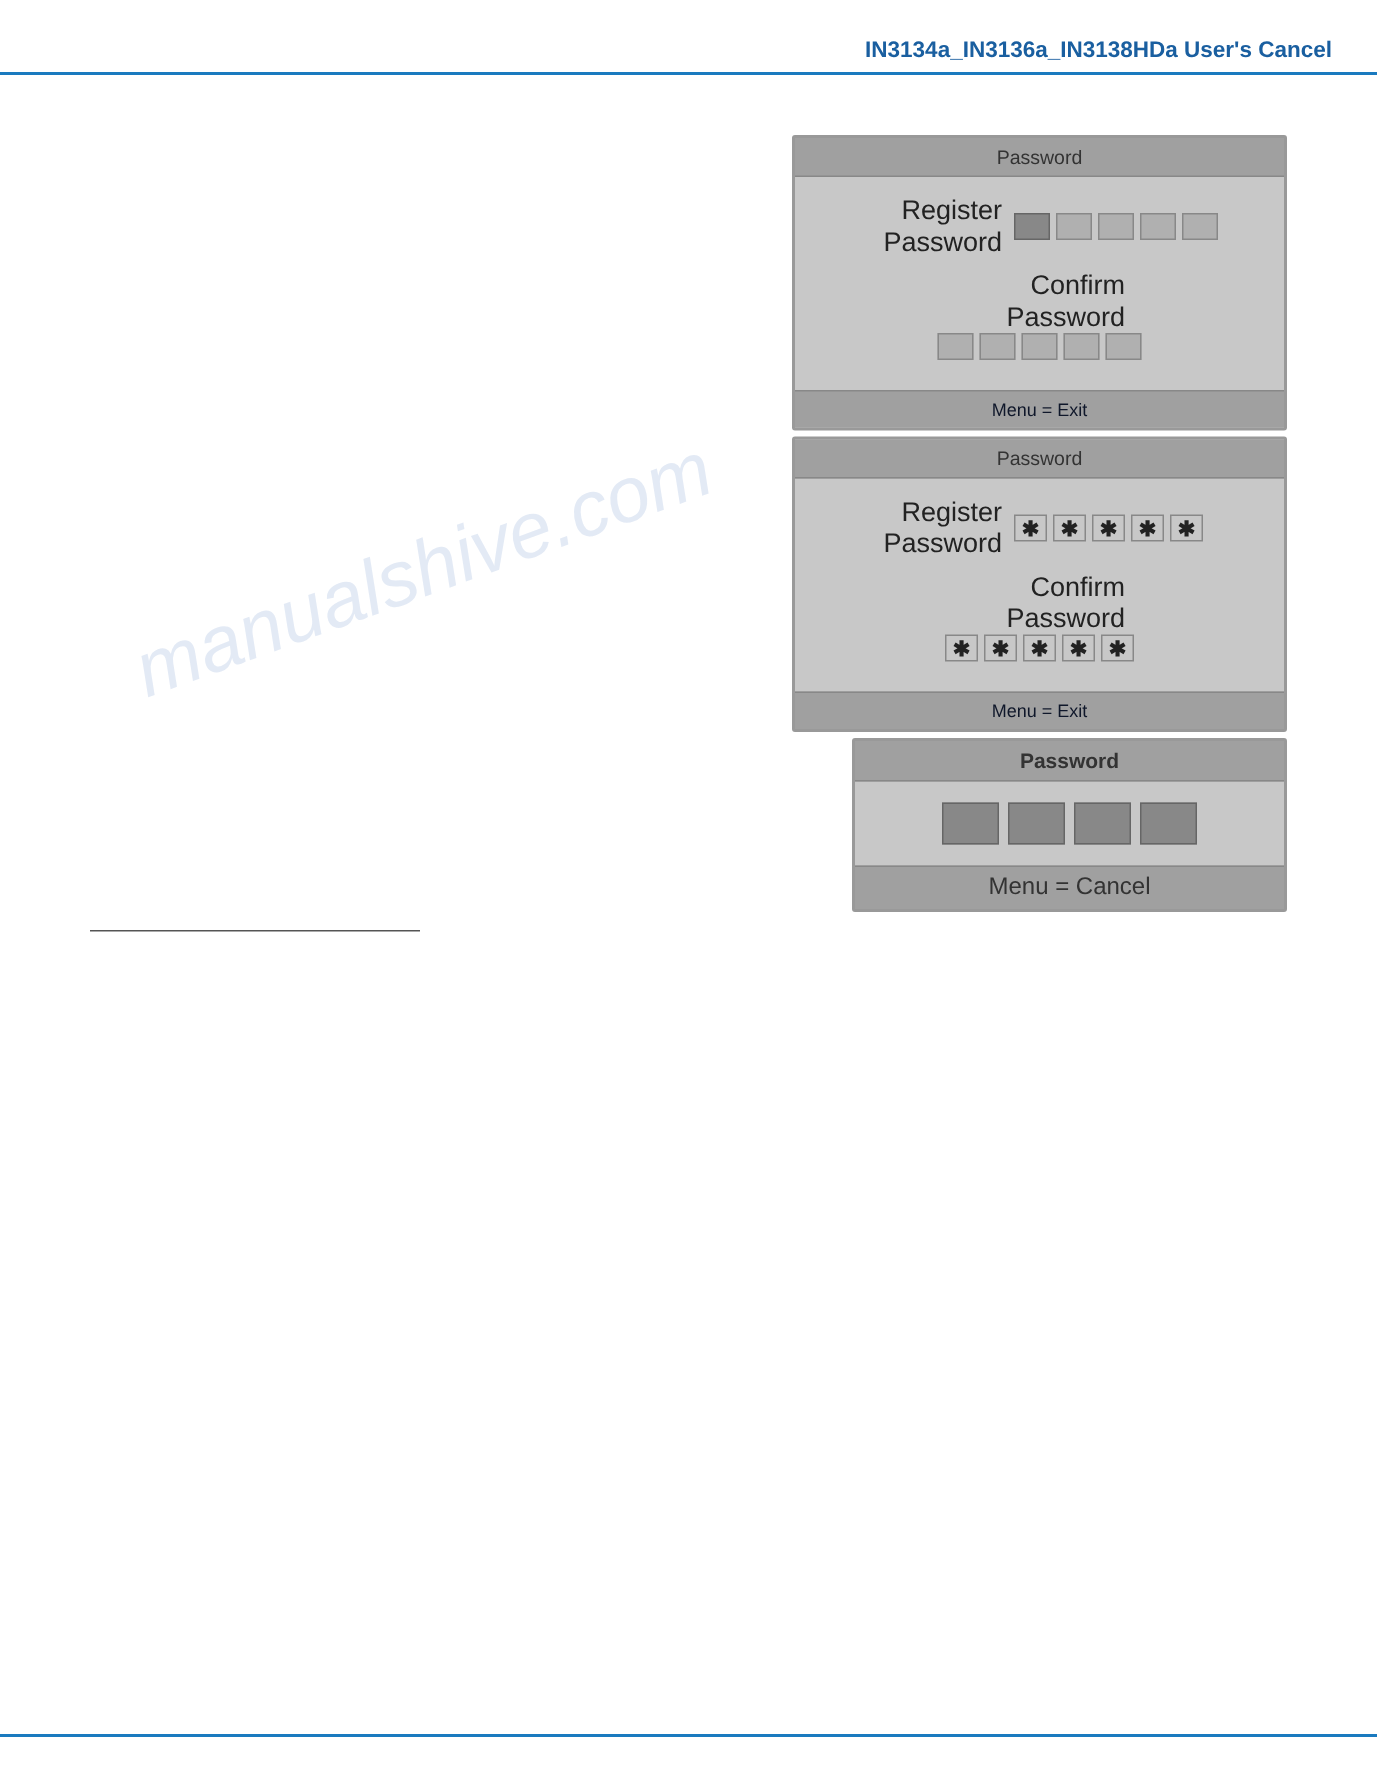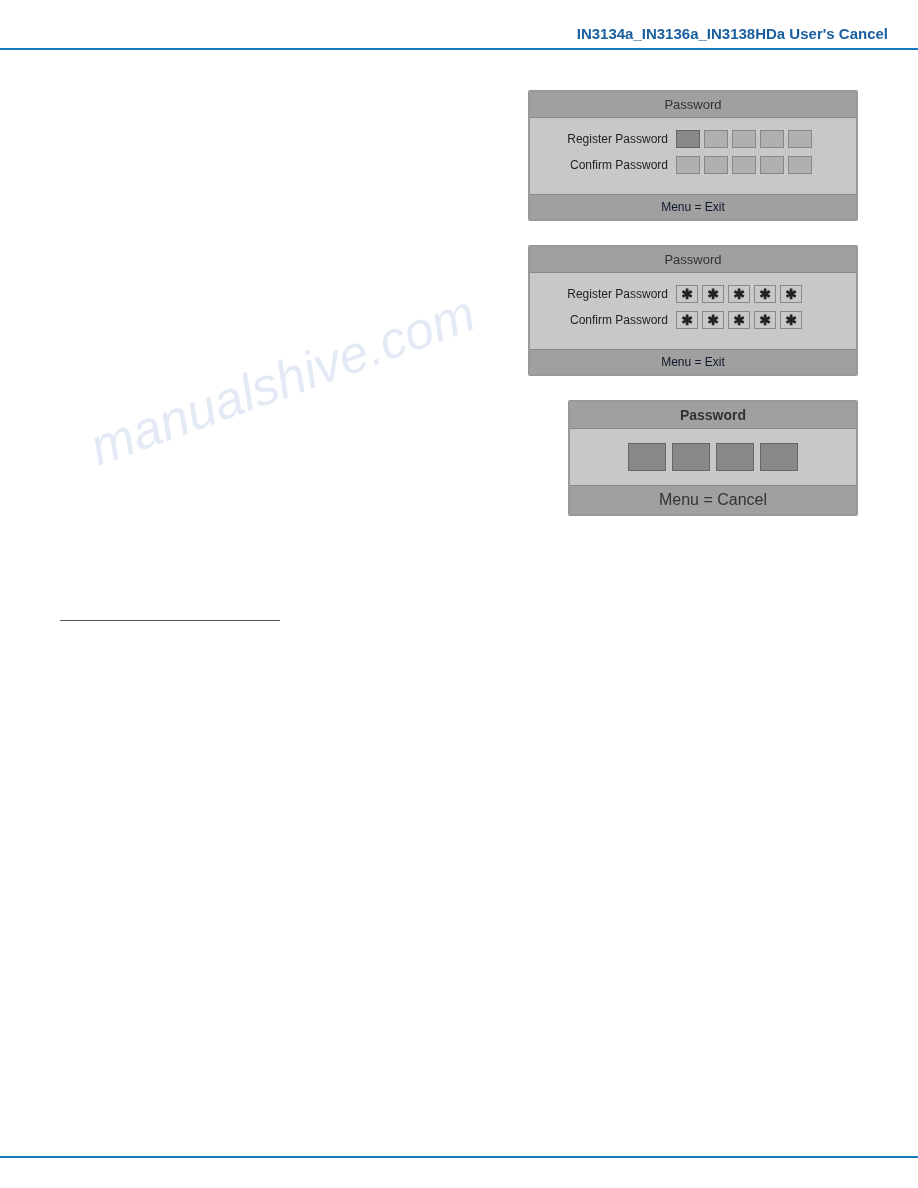--- a/index.html
+++ b/index.html
@@ -48,21 +48,21 @@
       position: absolute;
       top: 60px;
       left: 0;
       right: 0;
       bottom: 40px;
       display: flex;
       flex-direction: column;
       align-items: flex-end;
       padding-right: 60px;
       padding-top: 30px;
-      gap: 24px;
+      gap: 4px;
     }
 
     
     .dialog {
       width: 330px;
       border: 2px solid #999;
       background: #c8c8c8;
       border-radius: 2px;
     }
 
@@ -80,24 +80,25 @@
     }
 
     .dialog-row {
       display: flex;
       align-items: center;
       margin-bottom: 8px;
     }
 
     .dialog-row:last-child {
       margin-bottom: 0;
+      flex-direction: column;
     }
 
     .row-label {
-      font-size: 12px;
+      font-size: 18px;
       color: #222;
       width: 130px;
       text-align: right;
       padding-right: 8px;
     }
 
     .row-cells {
       display: flex;
       gap: 4px;
       align-items: center;

